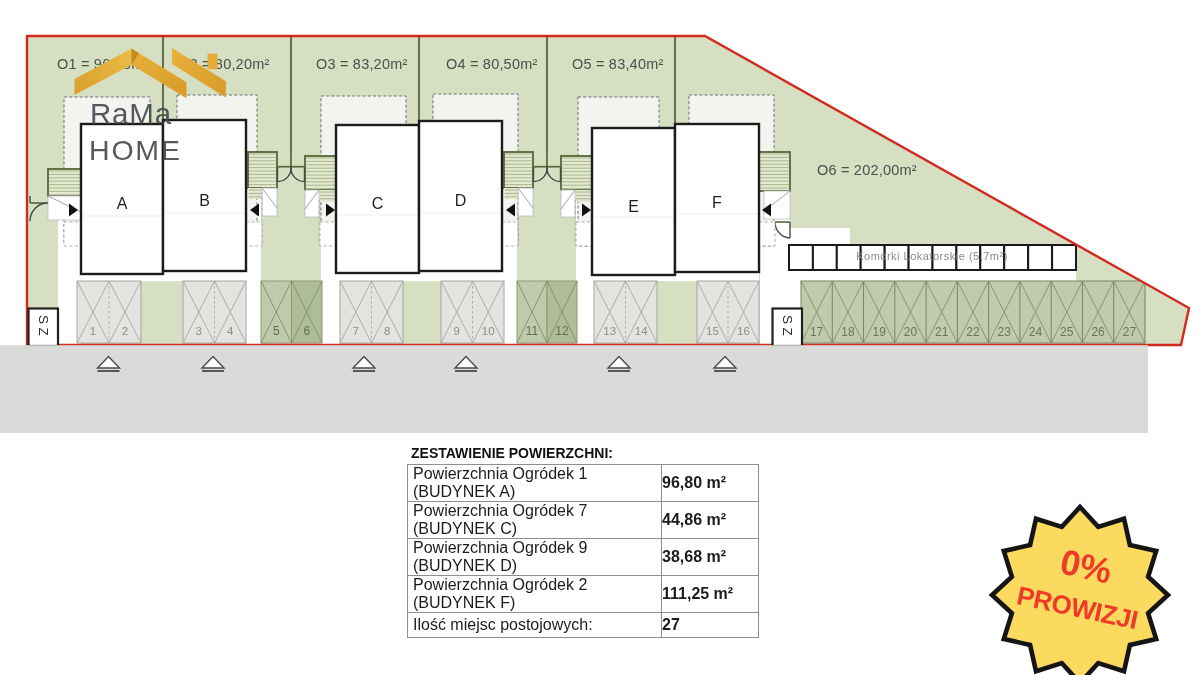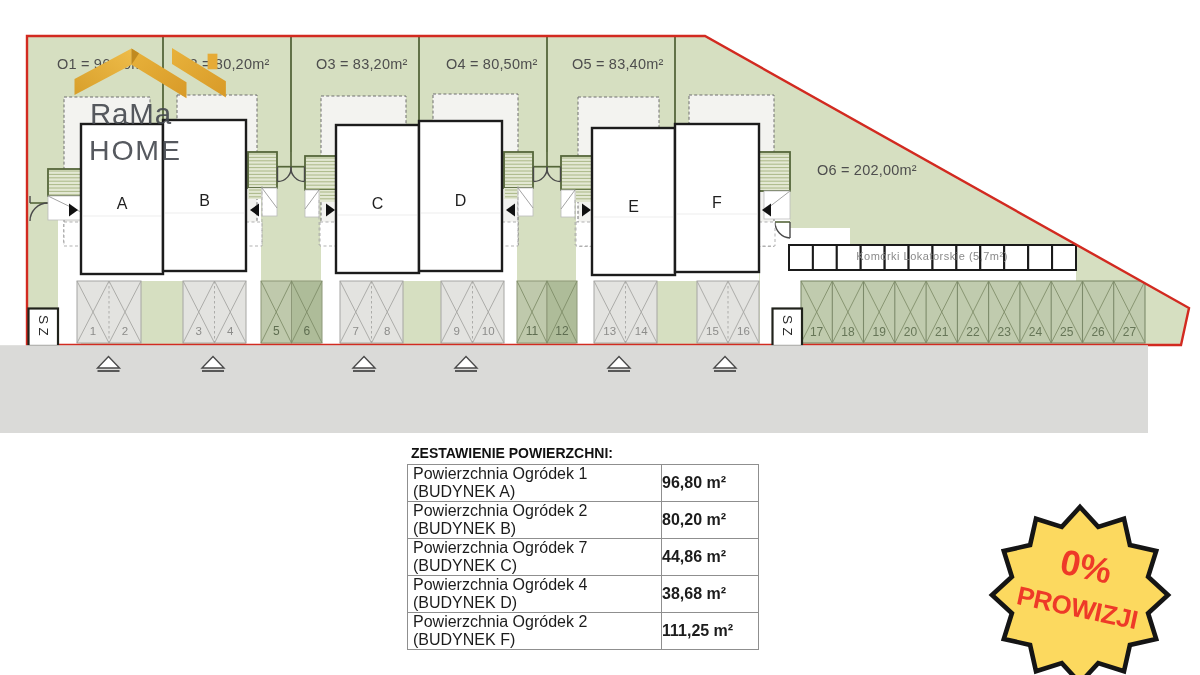--- a/index.html
+++ b/index.html
@@ -527,29 +527,29 @@
 
 <div id="ttl">ZESTAWIENIE POWIERZCHNI:</div>
 
 <table id="tbl">
 <tbody>
       <tr>
         <td class="l">Powierzchnia Ogródek 1 (BUDYNEK A)</td>
         <td class="r">96,80 m²</td>
       </tr>
 <tr>
-        <td class="l">Powierzchnia Ogródek 2 (BUDYNEK B)</td>
-        <td class="r">80,20 m²</td>
-      </tr>
-<tr>
         <td class="l">Powierzchnia Ogródek 7 (BUDYNEK C)</td>
         <td class="r">44,86 m²</td>
       </tr>
 <tr>
-        <td class="l">Powierzchnia Ogródek 4 (BUDYNEK D)</td>
+        <td class="l">Powierzchnia Ogródek 9 (BUDYNEK D)</td>
         <td class="r">38,68 m²</td>
       </tr>
 <tr>
         <td class="l">Powierzchnia Ogródek 2 (BUDYNEK F)</td>
         <td class="r">111,25 m²</td>
       </tr>
+<tr>
+        <td class="l">Ilość miejsc postojowych:</td>
+        <td class="r">27</td>
+      </tr>
 </tbody>
   </table>
 
 </body></html>

